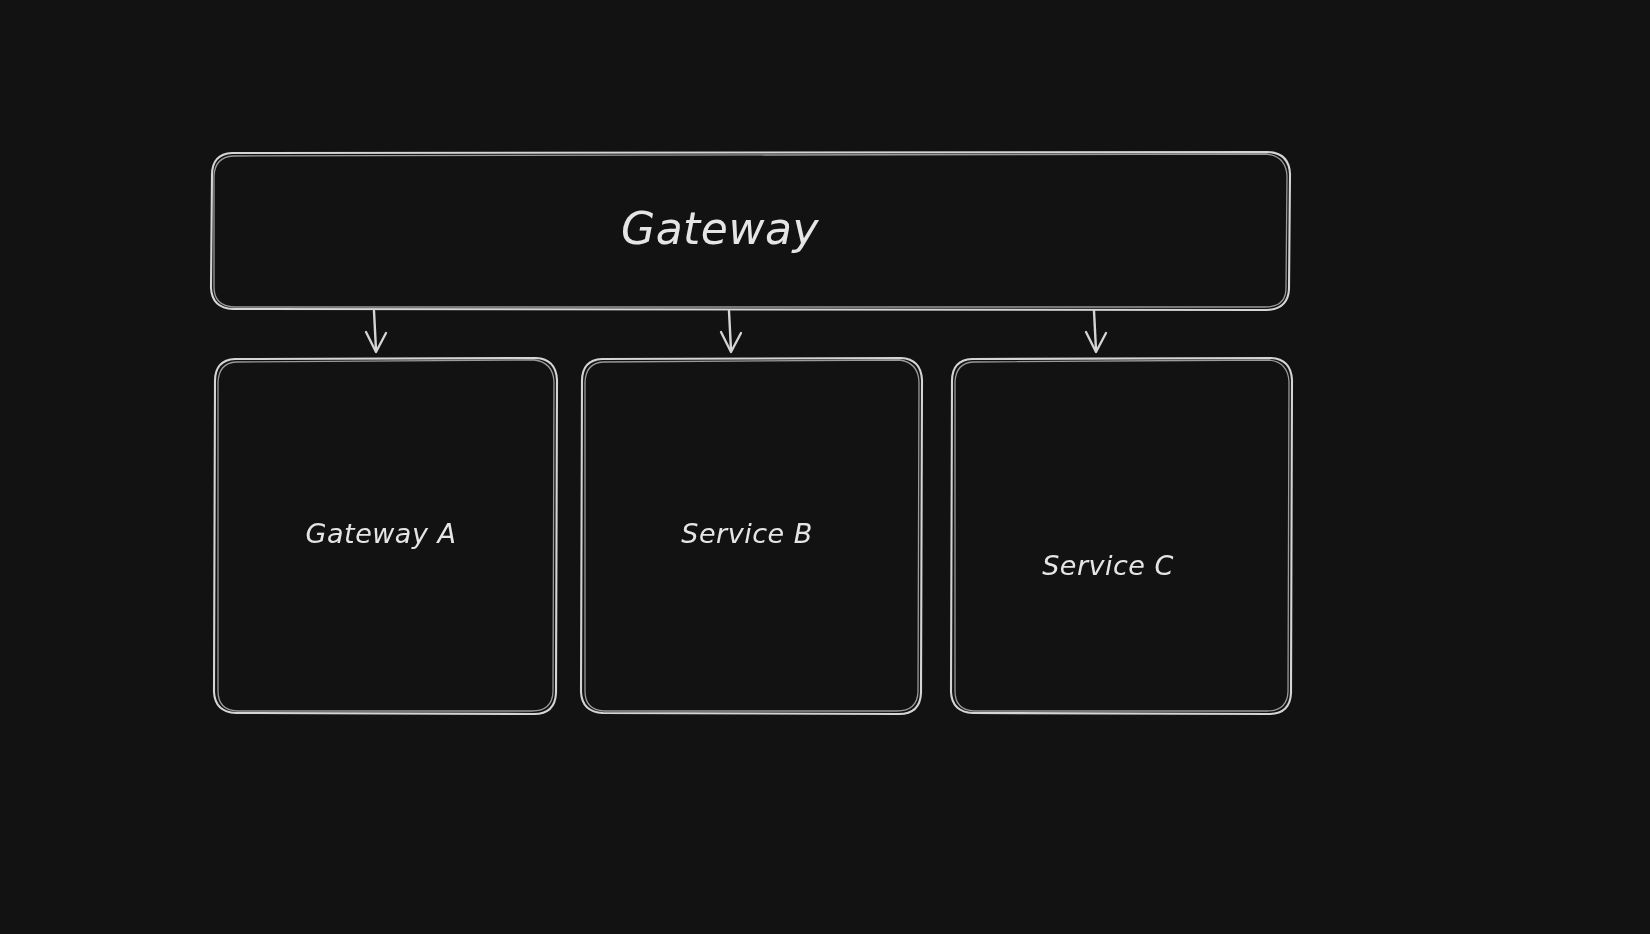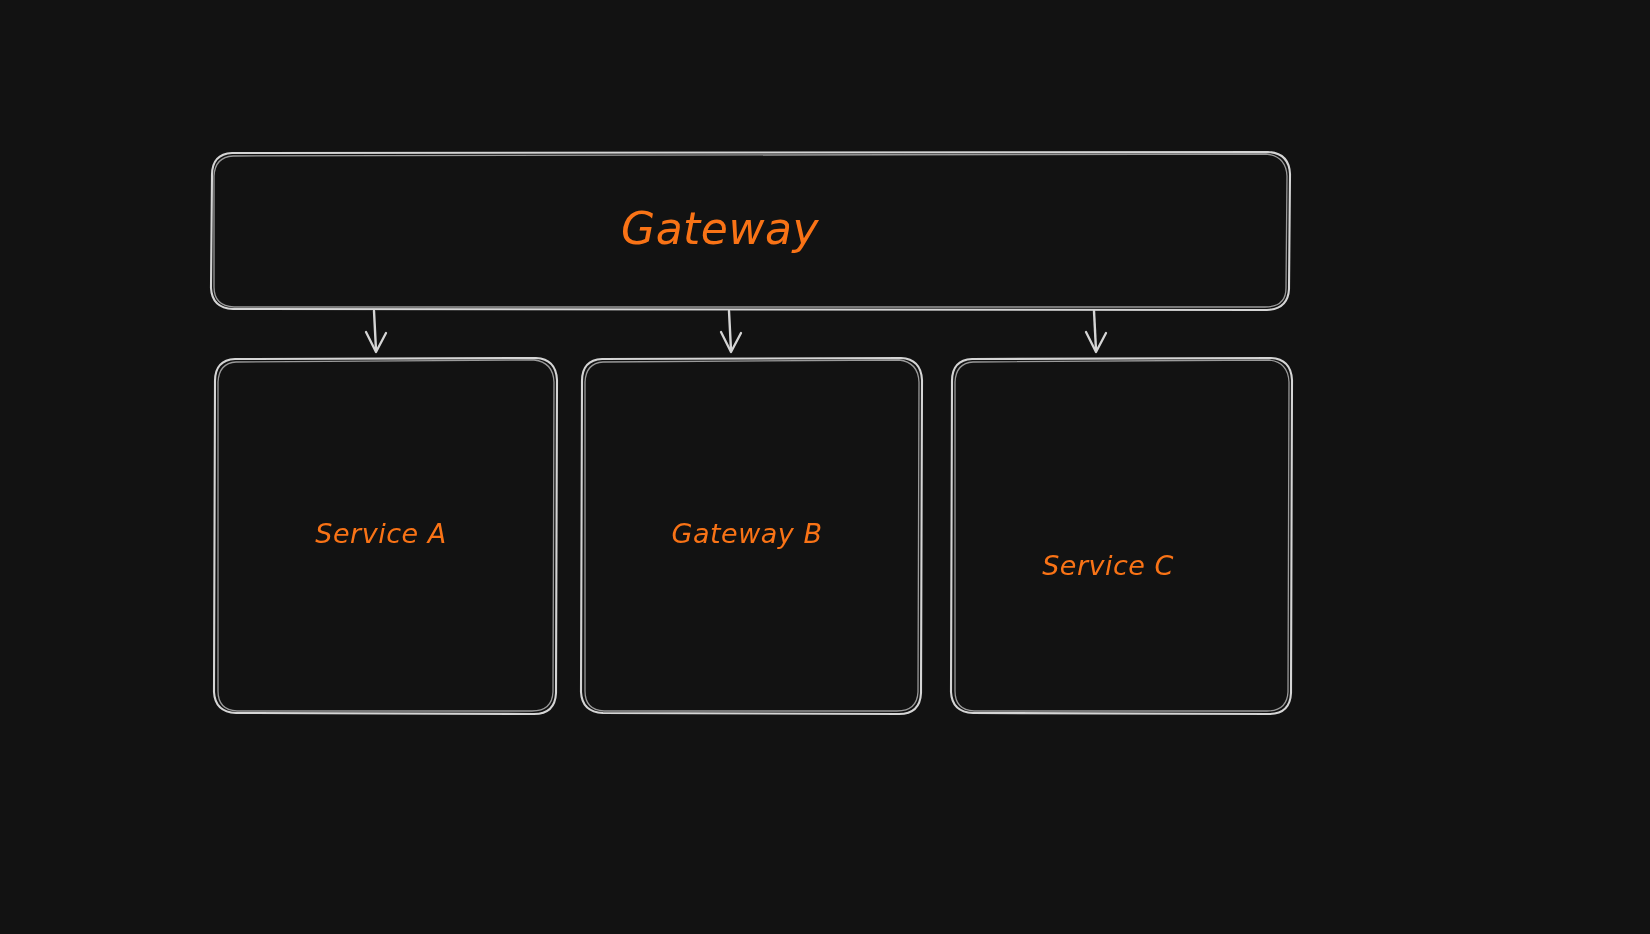--- a/index.html
+++ b/index.html
@@ -22,21 +22,21 @@
   #sketch-svg {
     position: absolute;
     top: 0;
     left: 0;
     width: 1650px;
     height: 934px;
     display: block;
   }
   .node-label {
     position: absolute;
-    color: #f97316;
+    color: #e5e5e5;
     font-family: "DejaVu Sans", sans-serif;
     white-space: nowrap;
     transform: translate(-50%, -50%);
     text-align: center;
     letter-spacing: 0.5px;
     font-style: italic;
     font-weight: 400;
     -webkit-font-smoothing: antialiased;
   }
   .label-gateway {
@@ -84,19 +84,19 @@
     </g>
 
     <g>
       <path d="M 1094 311 L 1096 350" fill="none" stroke="#d5d5d5" stroke-width="2.4" stroke-linecap="round"></path>
       <path d="M 1086 332 L 1096 352 M 1106 333 L 1096 352" fill="none" stroke="#d5d5d5" stroke-width="2.3" stroke-linecap="round" stroke-linejoin="round"></path>
     </g>
   </svg>
 
   <div class="node-label label-gateway" style="left:720px; top:228px;">Gateway</div>
 
-  <div class="node-label label-service" style="left:381px; top:533px;">Service A</div>
+  <div class="node-label label-service" style="left:381px; top:533px;">Gateway A</div>
 
-  <div class="node-label label-service" style="left:747px; top:533px;">Gateway B</div>
+  <div class="node-label label-service" style="left:747px; top:533px;">Service B</div>
 
   <div class="node-label label-service" style="left:1108px; top:533px;margin-top:32px;">Service C</div>
 
 </div>
 
 </body></html>

